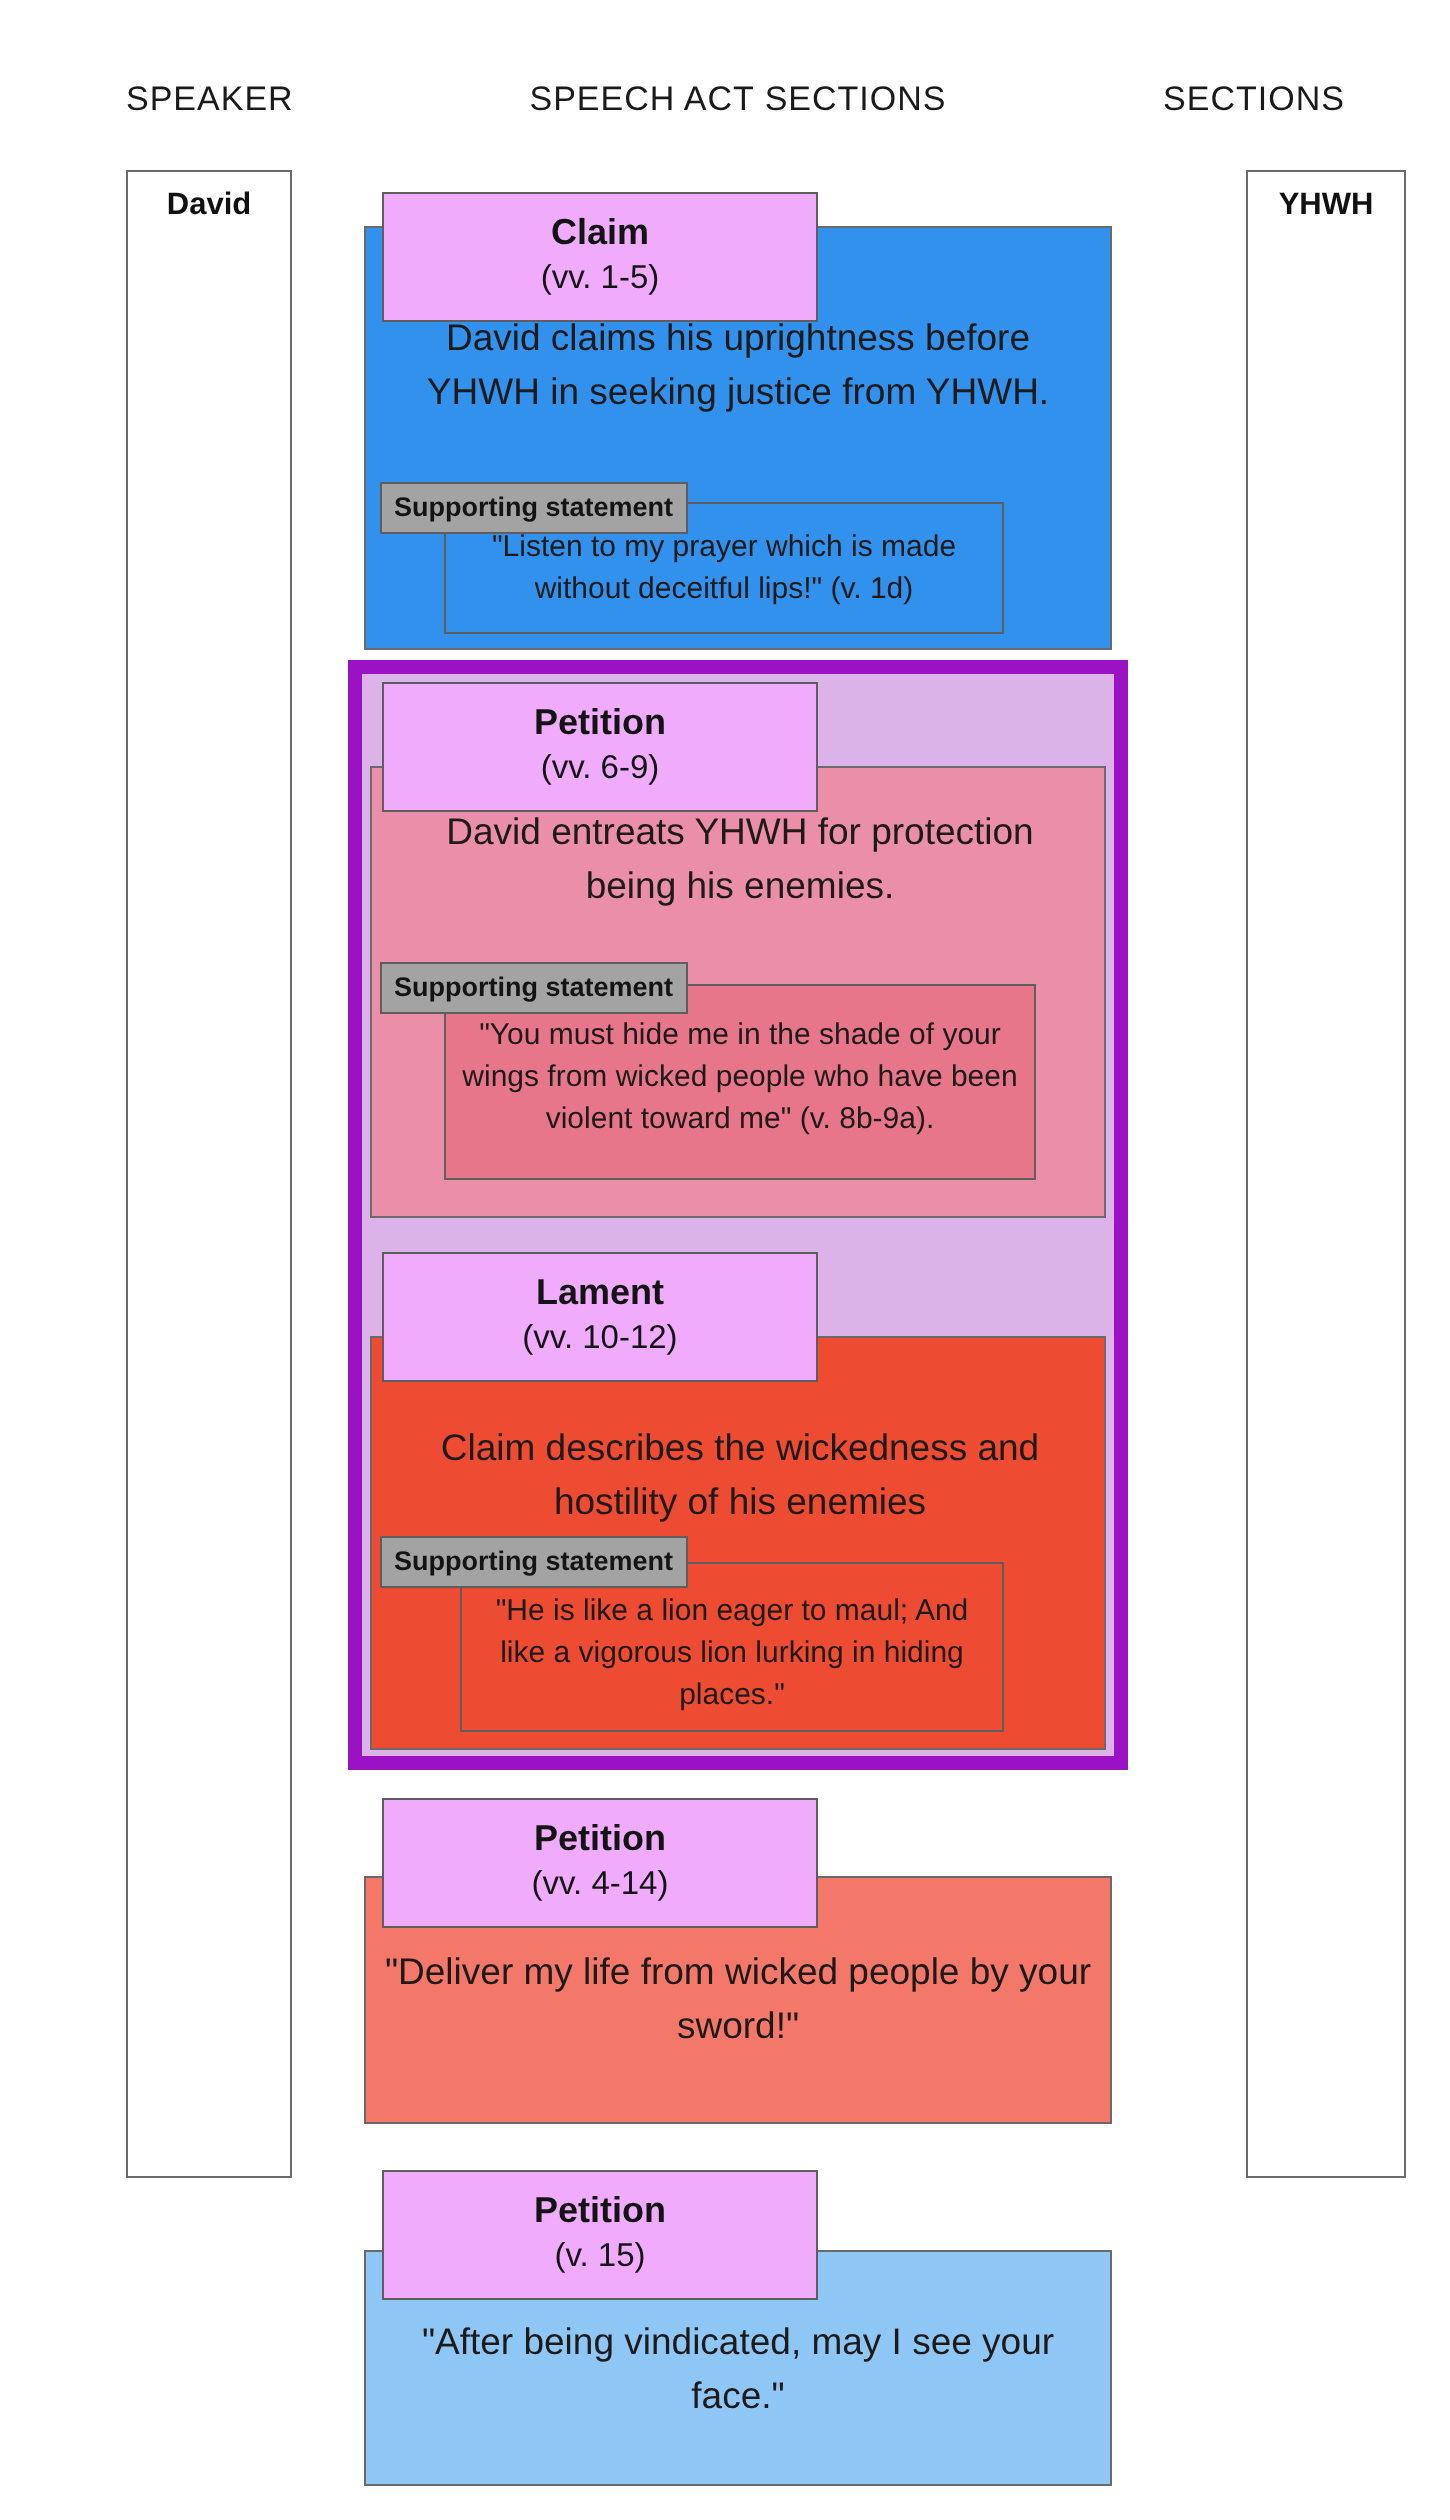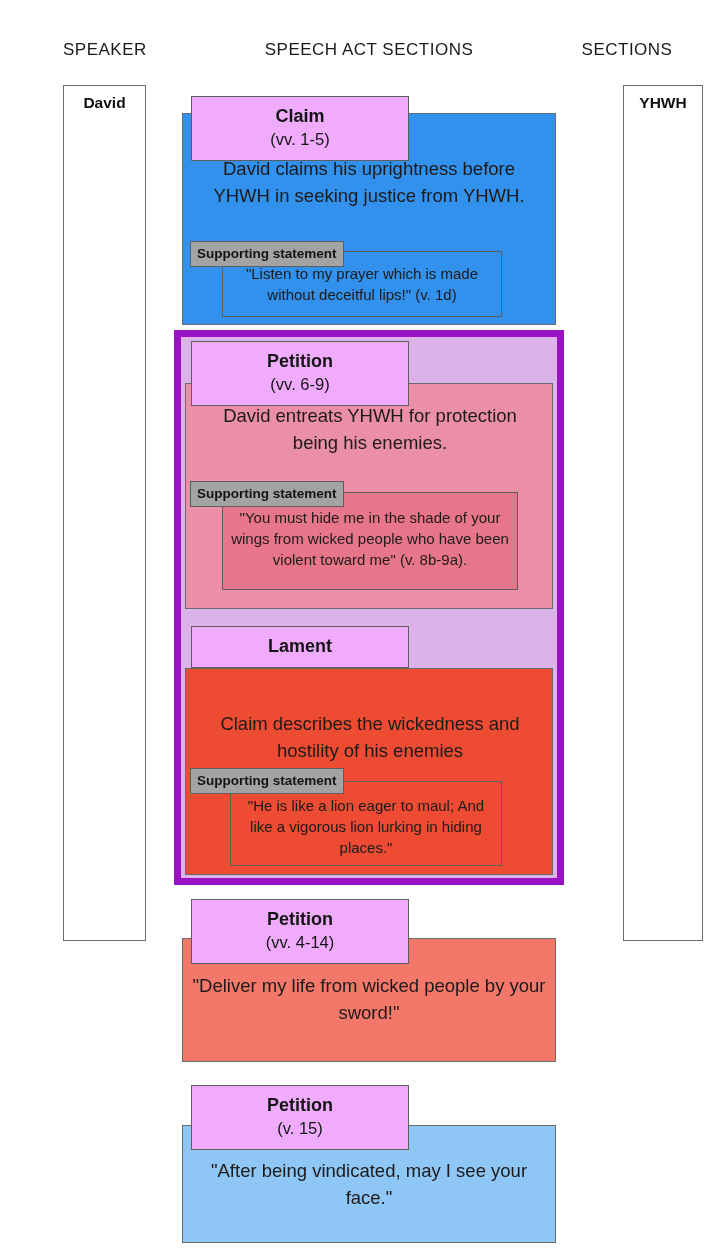--- a/index.html
+++ b/index.html
@@ -26,21 +26,21 @@
     white-space: nowrap;
   }
   #hdr-speaker   { left: 63px;  top: 40px; width: 82px; }
   #hdr-sections  { left: 182px; top: 40px; width: 374px; }
   #hdr-addressee { left: 560px; top: 40px; width: 134px; }
 
   
   .participant-col {
     position: absolute;
     top: 85px;
-    height: 856px;
+    height: 1004px;
     background: #ffffff;
     border: 1.5px solid #6a6a6a;
     box-sizing: border-box;
   }
   #col-speaker   { left: 63px;  width: 83px; }
   #col-addressee { left: 587px; width: 80px; margin-left: 36px; }
   .participant-label {
     text-align: center;
     font-weight: bold;
     font-size: 15.5px;
@@ -161,20 +161,21 @@
   <div class="tab-verses">(vv. 6-9)</div>
 </div>
 <div class="section-body" style="left:200px; top:402px; width:340px;">David entreats YHWH for protection being his enemies.</div>
 <div class="support-frame" style="left:222px; top:492px; width:296px; height:98px; background:#e8768a;"></div>
 <div class="support-tab" style="left:190px; top:481px;">Supporting statement</div>
 <div class="support-text" style="left:228px; top:507px; width:284px;">"You must hide me in the shade of your wings from wicked people who have been violent toward me" (v. 8b-9a).</div>
 
 <div class="section-block" style="left:185px; top:668px; width:368px; height:207px; background:#ee4b33; z-index:2;"></div>
 <div class="label-tab" style="left:191px; top:626px; width:218px;">
   <div class="tab-title">Lament</div>
+  <div class="tab-verses">(vv. 10-12)</div>
 </div>
 <div class="section-body" style="left:200px; top:710px; width:340px;">Claim describes the wickedness and hostility of his enemies</div>
 <div class="support-frame" style="left:230px; top:781px; width:272px; height:85px;"></div>
 <div class="support-tab" style="left:190px; top:768px;">Supporting statement</div>
 <div class="support-text" style="left:236px; top:795px; width:260px;">"He is like a lion eager to maul; And like a vigorous lion lurking in hiding places."</div>
 
 <div class="section-block" style="left:182px; top:938px; width:374px; height:124px; background:#f4786a; z-index:2;"></div>
 <div class="label-tab" style="left:191px; top:899px; width:218px;">
   <div class="tab-title">Petition</div>
   <div class="tab-verses">(vv. 4-14)</div>

